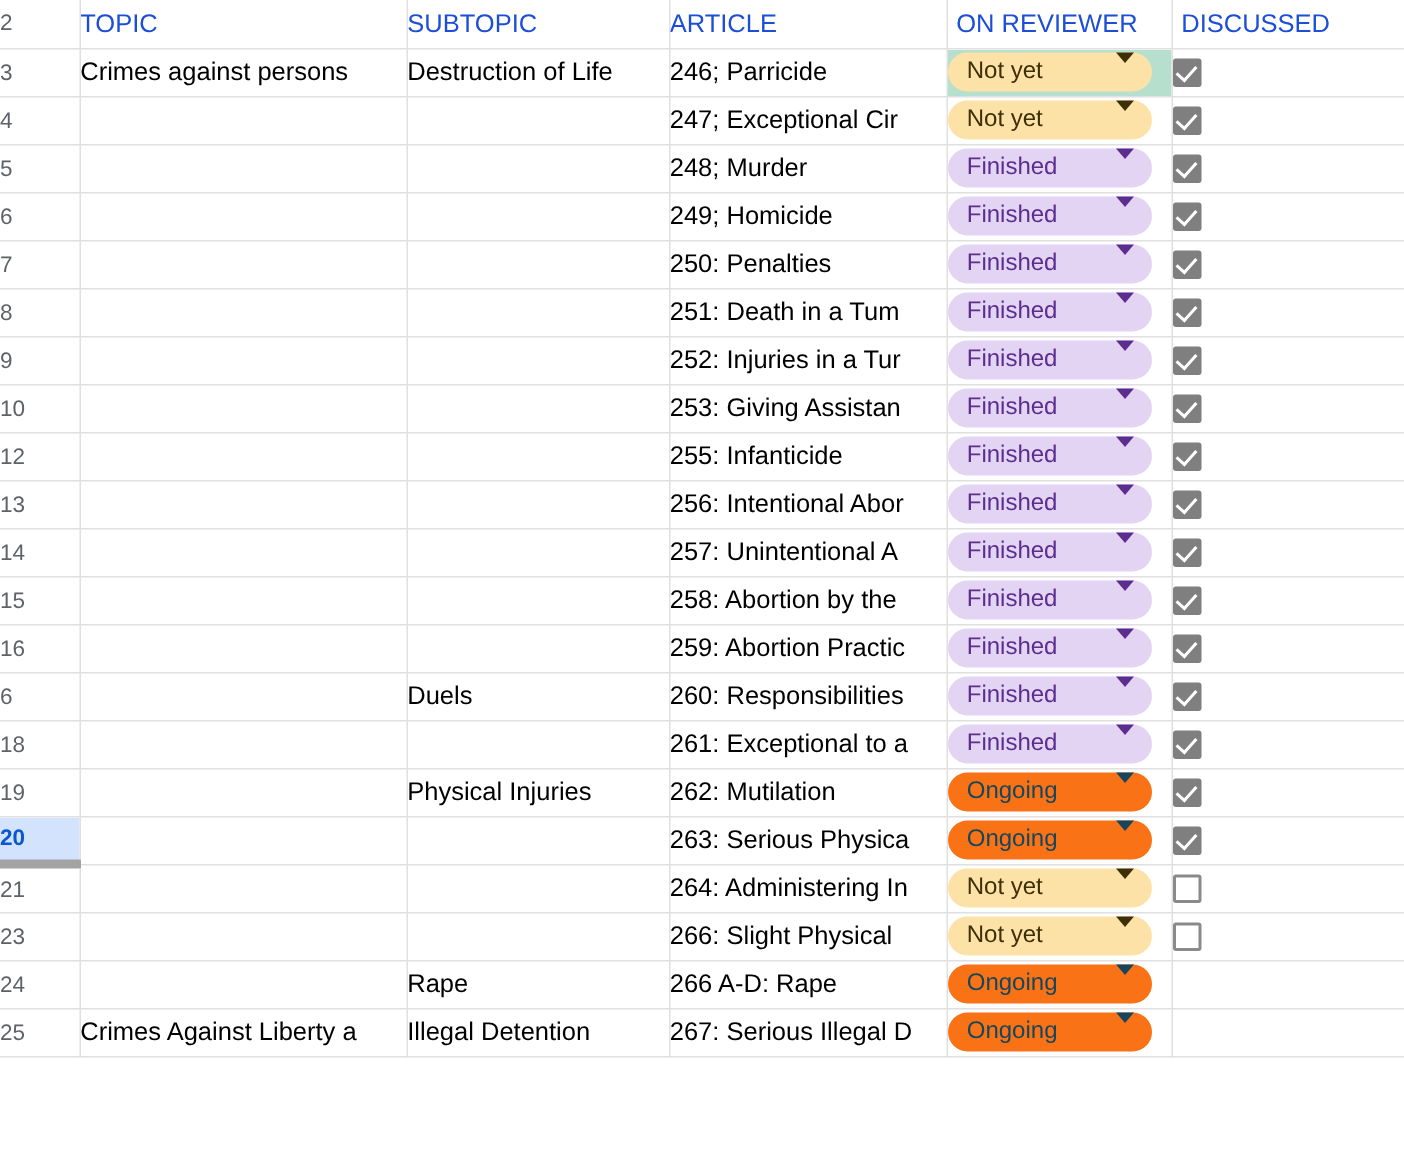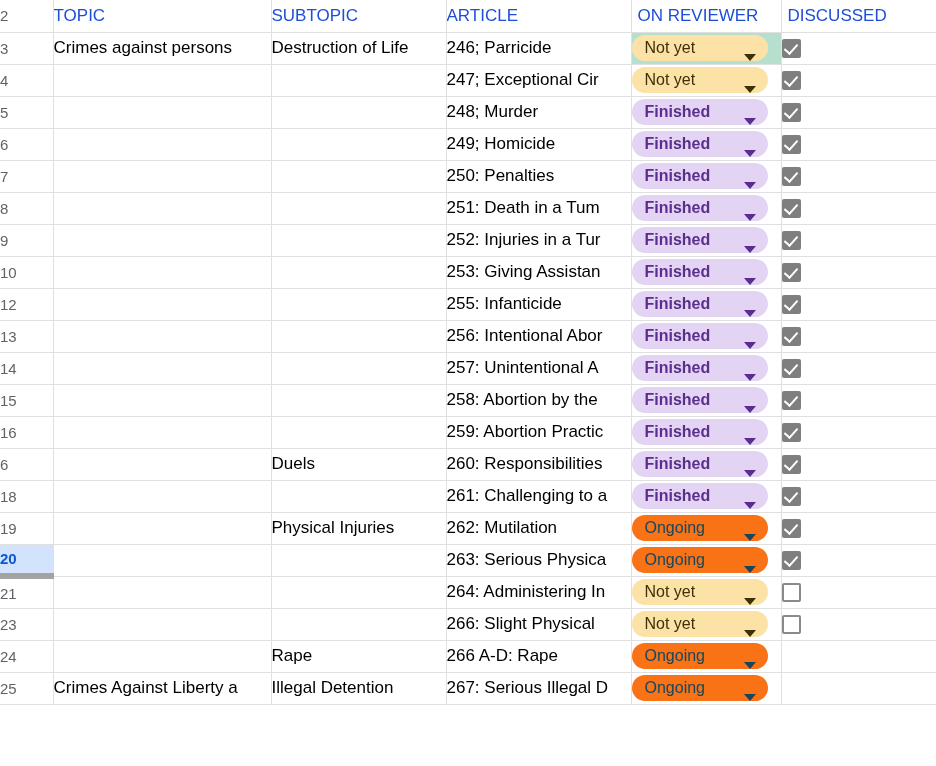--- a/index.html
+++ b/index.html
@@ -83,21 +83,21 @@
   
   td.statuscell {
     padding: 0;
     text-align: center;
   }
   td.statuscell.hl {
     background: #b7dfcd;
   }
   .chip {
     display: inline-flex;
-    align-items: flex-end;
+    align-items: flex-start;
     justify-content: space-between;
     box-sizing: border-box;
     height: 26px;
     width: 136px;
     border-radius: 13px;
     padding: 0 12px 0 13px;
     font-size: 16px;
     line-height: 26px;
     cursor: pointer;
     gap: 20px;
@@ -105,21 +105,21 @@
   .chip .chip-label { white-space: nowrap; }
   .chip .caret {
     width: 0; height: 0;
     border-left: 6px solid transparent;
     border-right: 6px solid transparent;
     border-top: 7px solid currentColor;
     margin-left: 8px;
     flex: 0 0 auto;
   }
   .chip.notyet   { background: #fde2a7; color: #3d2f06; }
-  .chip.finished { background: #e4d4f4; color: #5b2d8e; font-weight: bold; }
+  .chip.finished { background: #e4d4f4; color: #5b2d8e; }
   .chip.ongoing  { background: #f97316; color: #17465c; }
 
   
   td.disccell {
     text-align: center;
     padding: 0;
     border-right: 1px solid #e0e0e0;
   }
   .cbx {
     display: inline-block;
@@ -325,21 +325,21 @@
           <td class="statuscell"><span class="chip finished">
               <span class="chip-label">Finished</span>
               <span class="caret"></span>
             </span></td>
           <td class="disccell"><span class="cbx on"></span></td>
         </tr>
         <tr>
           <td class="gutter">18</td>
           <td class="cell blank"></td>
           <td class="cell blank"></td>
-          <td class="cell">261: Challenging to a</td>
+          <td class="cell">261: Exceptional to a</td>
           <td class="statuscell"><span class="chip finished">
               <span class="chip-label">Finished</span>
               <span class="caret"></span>
             </span></td>
           <td class="disccell"><span class="cbx on"></span></td>
         </tr>
         <tr>
           <td class="gutter">19</td>
           <td class="cell blank"></td>
           <td class="cell">Physical Injuries</td>

